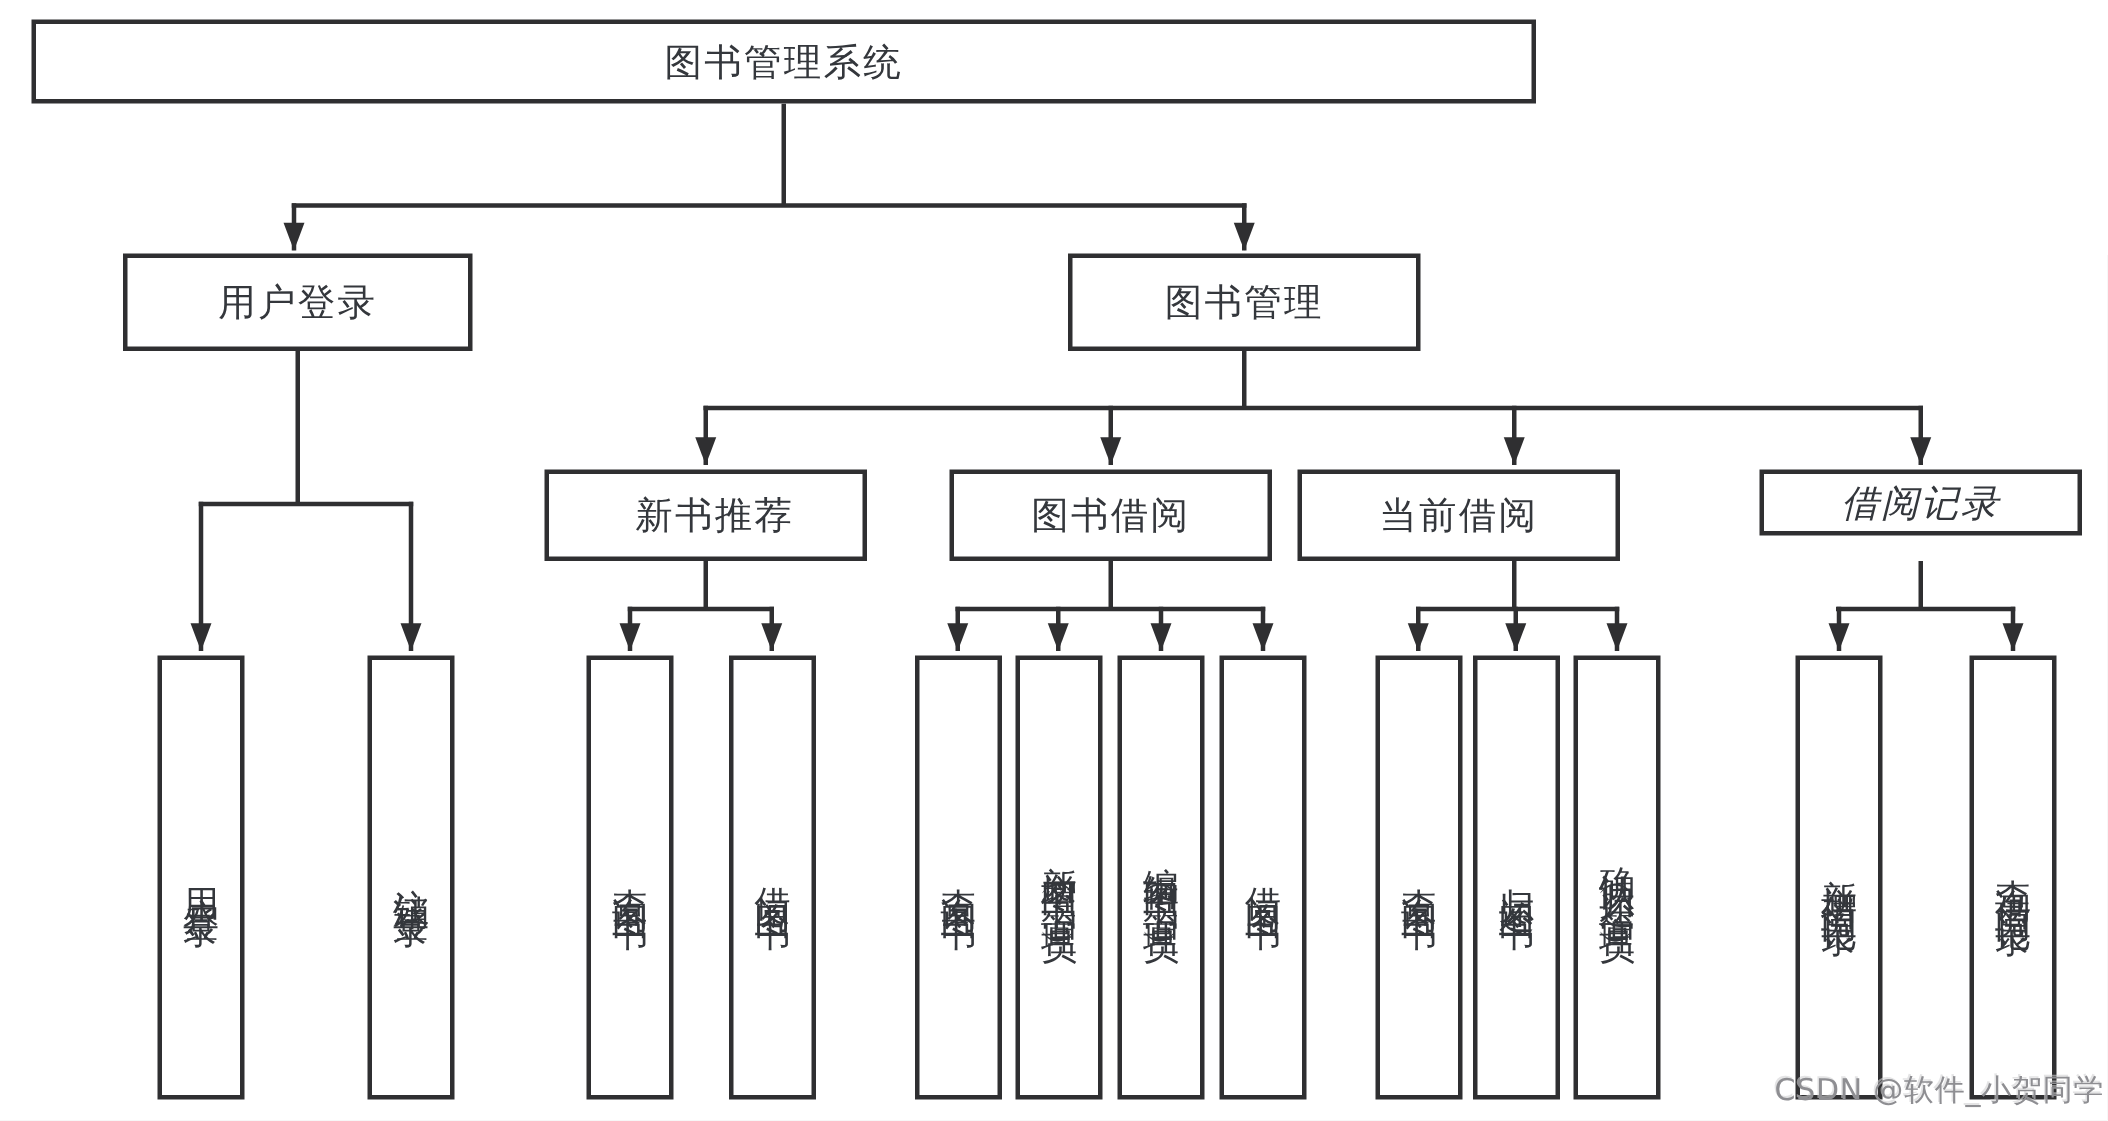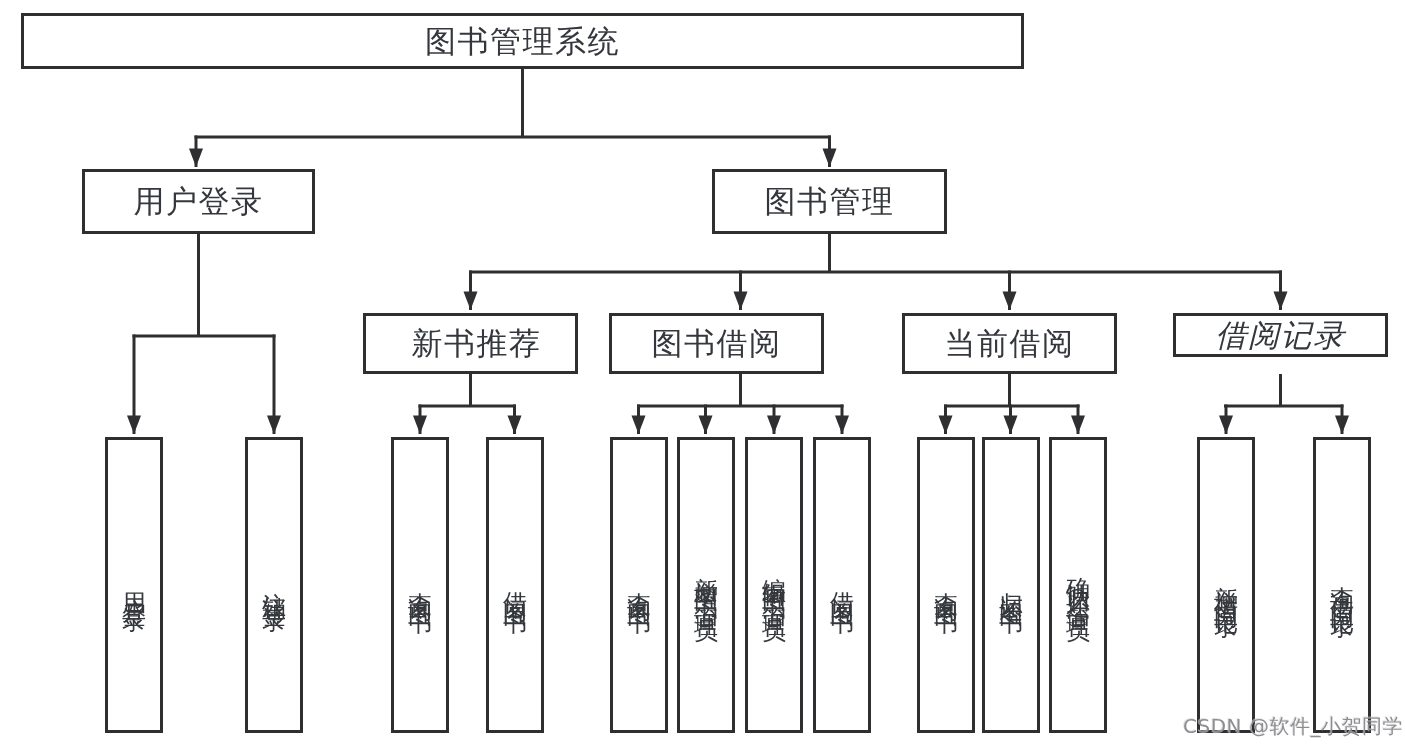--- a/index.html
+++ b/index.html
@@ -23,21 +23,21 @@
   .connectors line{stroke:var(--line);stroke-width:3;}
   .box{
     position:absolute;
     box-sizing:border-box;
     border:3px solid var(--line);
     background:#fff;
     display:flex;align-items:center;justify-content:center;
     color:var(--text);
   }
   .box.h span{
-    font-size:31px;
+    font-size:25px;
     letter-spacing:1.5px;
     line-height:1;
     white-space:nowrap;
   }
   .box.v span{
     writing-mode:vertical-rl;
     text-orientation:mixed;
     font-size:24px;
     line-height:1;
     letter-spacing:6px;
@@ -128,24 +128,24 @@
   <div class="box h" style="left:82px;top:169px;width:233px;height:65px;">
     <span>用户登录</span>
   </div>
   <div class="box h" style="left:712px;top:169px;width:235px;height:65px;">
     <span>图书管理</span>
   </div>
 
   <div class="box h" style="left:363px;top:313px;width:215px;height:61px;padding-left:12px;">
     <span>新书推荐</span>
   </div>
-  <div class="box h" style="left:609px;top:313px;width:215px;height:61px;">
+  <div class="box h" style="left:633px;top:313px;width:215px;height:61px;">
     <span>图书借阅</span>
   </div>
-  <div class="box h" style="left:902px;top:313px;width:215px;height:61px;">
+  <div class="box h" style="left:865px;top:313px;width:215px;height:61px;">
     <span>当前借阅</span>
   </div>
   <div class="box h" style="left:1173px;top:313px;width:215px;height:44px;font-style:italic;">
     <span>借阅记录</span>
   </div>
 
   <div class="box v" style="left:105px;top:437px;width:58px;height:296px;">
     <span>用户登录</span>
   </div>
   <div class="box v" style="left:245px;top:437px;width:58px;height:296px;">

